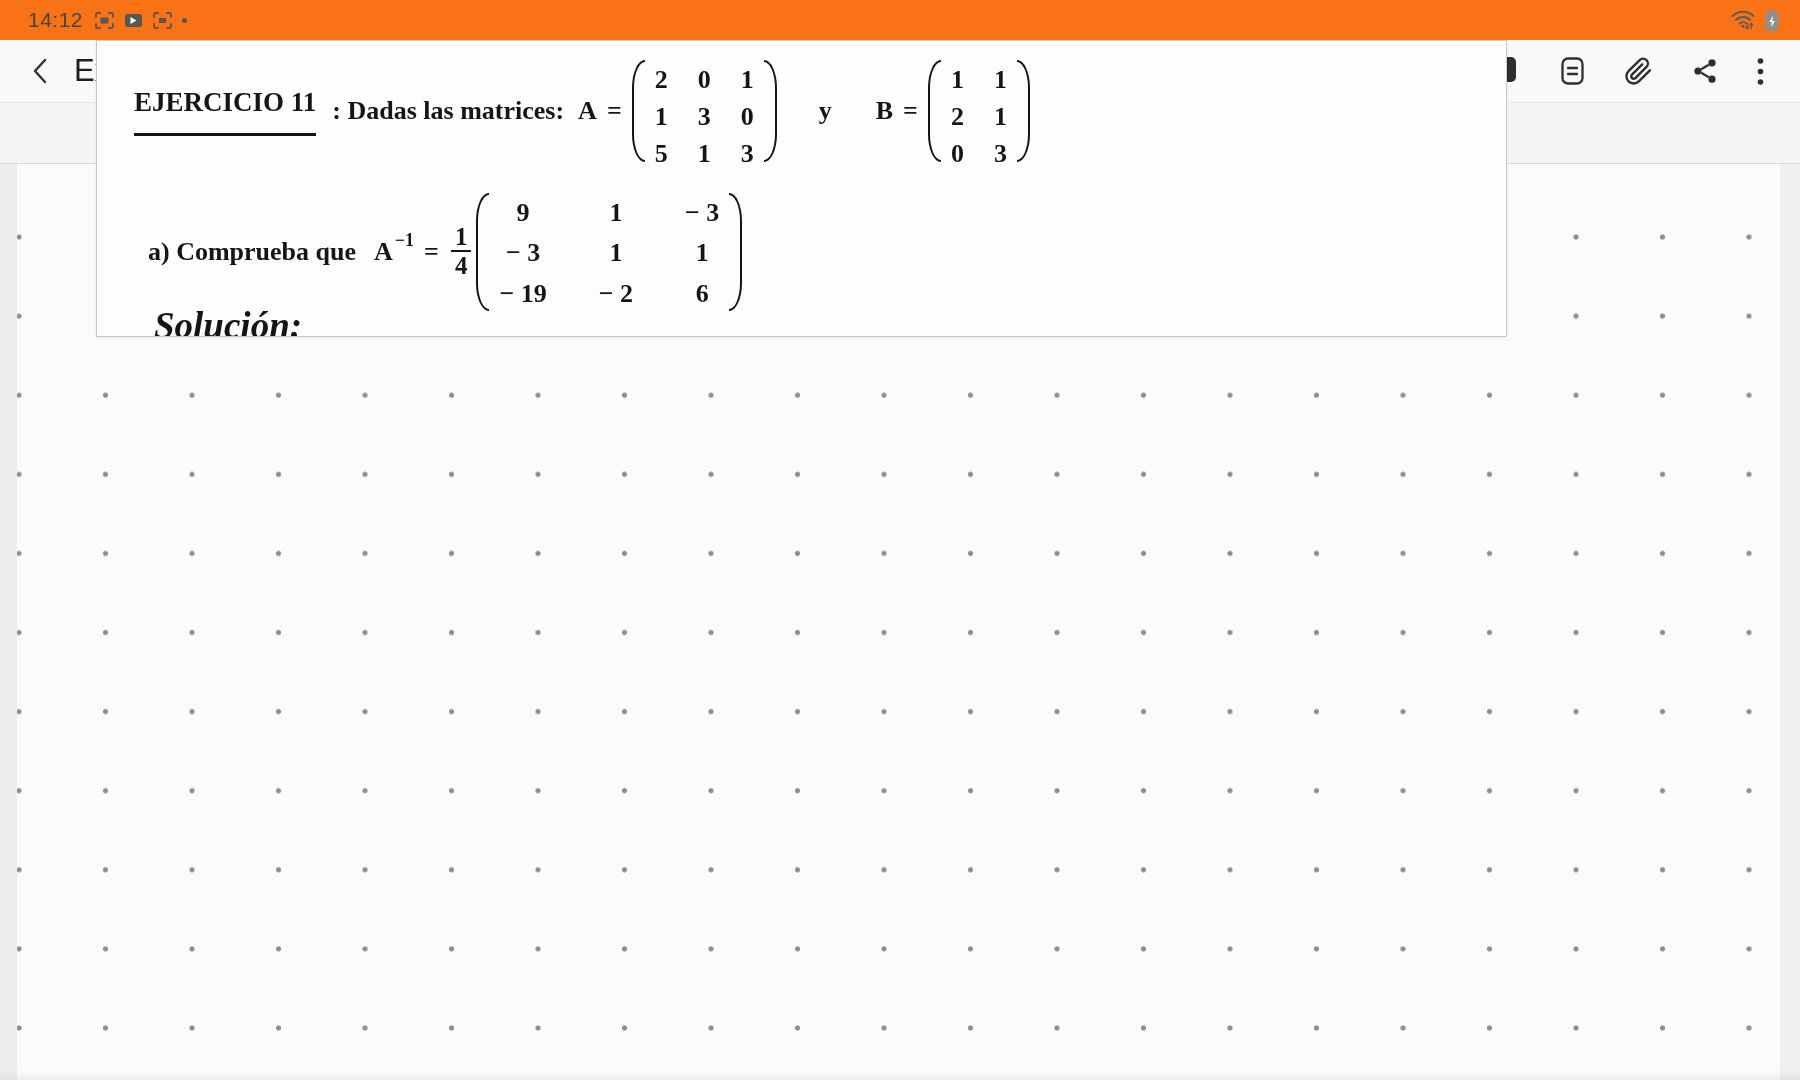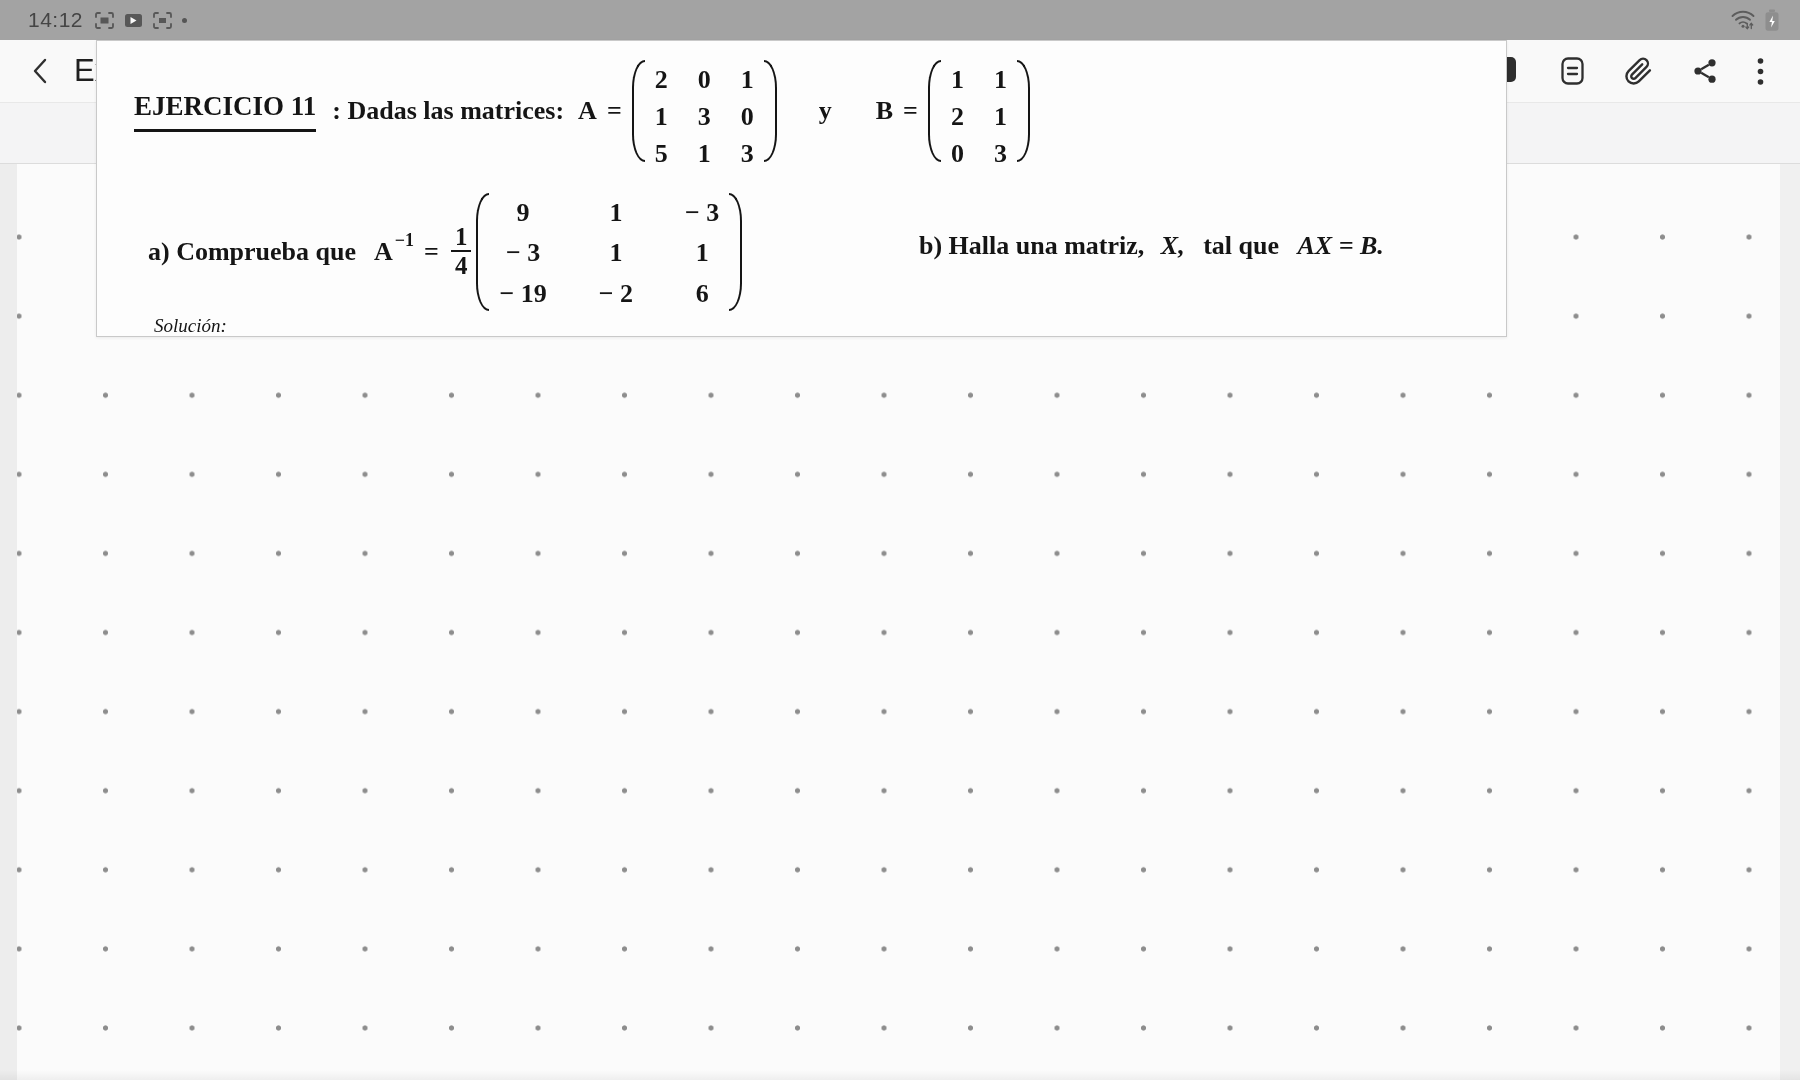--- a/index.html
+++ b/index.html
@@ -4,21 +4,21 @@
 <style>
   html,body{margin:0;padding:0;}
   body{
     width:1800px;height:1080px;position:relative;overflow:hidden;
     background:#fbfbfb;font-family:"Liberation Sans",sans-serif;
     -webkit-font-smoothing:antialiased;
   }
   
   .statusbar{
     position:absolute;left:0;top:0;width:1800px;height:40px;
-    background:#a3a3a3;display:flex;align-items:center;z-index:3;
+    background:#f97316;display:flex;align-items:center;z-index:3;
   }
   .sb-time{margin-left:28px;font-size:21px;color:#454545;letter-spacing:.5px;}
   .sb-icons{display:flex;align-items:center;gap:10px;margin-left:12px;}
   .sb-right{margin-left:auto;margin-right:20px;display:flex;align-items:center;gap:8px;}
   .sb-dot{width:5px;height:5px;border-radius:50%;background:#555;}
   
   .toolbar{
     position:absolute;left:0;top:40px;width:1800px;height:62px;
     background:#f9f9f9;display:flex;align-items:center;z-index:3;
   }
@@ -52,21 +52,21 @@
   
   .card{
     position:absolute;left:96px;top:40px;width:1411px;height:297px;
     background:#fdfdfd;border:1px solid #c9c9c9;box-sizing:border-box;
     box-shadow:0 1px 3px rgba(0,0,0,.07);z-index:10;overflow:hidden;
     font-family:"Liberation Serif",serif;color:#151515;
   }
   .row1{position:absolute;left:37px;top:15px;height:110px;display:flex;align-items:center;white-space:nowrap;}
   .row2{position:absolute;left:51px;top:148px;height:125px;display:flex;align-items:center;white-space:nowrap;}
   .bold{font-weight:bold;font-size:26px;}
-  .ex-title{font-weight:bold;font-size:27px;border-bottom:3px solid #151515;padding-bottom:7px;}
+  .ex-title{font-weight:bold;font-size:27px;border-bottom:3px solid #151515;padding-bottom:15px;}
   .intro{margin-left:16px;}
   .var-a{margin-left:14px;}
   .eqs{margin:0 10px;}
   .and-y{margin-left:42px;}
   .var-b{margin-left:44px;}
   
   .mx{display:inline-flex;align-items:stretch;}
   .mx .p{width:13px;border:2.5px solid #151515;box-sizing:border-box;}
   .mx .pl{border-right:0;border-radius:14px 0 0 14px / 30px 0 0 30px;}
   .mx .pr{border-left:0;border-radius:0 14px 14px 0 / 0 30px 30px 0;}
@@ -76,21 +76,21 @@
   .mx2 .cells{grid-template-columns:repeat(2,auto);column-gap:30px;row-gap:7px;height:92px;}
   .mxi .cells{grid-template-columns:repeat(3,auto);column-gap:52px;row-gap:11px;height:108px;}
   .sup{font-size:18px;position:relative;top:-11px;margin-left:2px;font-weight:bold;}
   .frac{display:inline-flex;flex-direction:column;align-items:center;margin:0 5px 0 2px;line-height:1.05;}
   .frac .fn,.frac .fd{font-weight:bold;font-size:25px;padding:0 4px;}
   .frac .fd{border-top:2.5px solid #151515;padding-top:1px;}
   .part-b{position:absolute;left:822px;top:190px;font-size:26px;font-weight:bold;white-space:nowrap;}
   .it{font-style:italic;}
   .pb-x{margin:0 12px 0 10px;}
   .pb-f{margin-left:12px;}
-  .solucion{position:absolute;left:57px;top:268px;font-size:19px;font-weight:normal;font-style:italic;line-height:34px;}
+  .solucion{position:absolute;left:57px;top:268px;font-size:37px;font-weight:bold;font-style:italic;line-height:34px;}
   svg{display:block;}
 </style>
 </head>
 <body>
 
 <div class="statusbar">
   <span class="sb-time">14:12</span>
   <span class="sb-icons">
     <span>
       <svg width="19" height="17" viewBox="0 0 19 17" fill="none" stroke="#575757" stroke-width="1.8" stroke-linecap="round">
@@ -260,21 +260,15 @@
         <span class="c">1</span>
         <span class="c">1</span>
         <span class="c">− 19</span>
         <span class="c">− 2</span>
         <span class="c">6</span>
       </span>
       <span class="p pr"></span>
     </span>
   </div>
 
-  <div class="part-b">
-    <span>b) Halla una matriz,</span>
-    <span class="it pb-x">X,</span>
-    <span>tal que</span>
-    <span class="it pb-f">AX = B.</span>
-  </div>
 
   <div class="solucion">Solución:</div>
 </div>
 
 </body></html>

